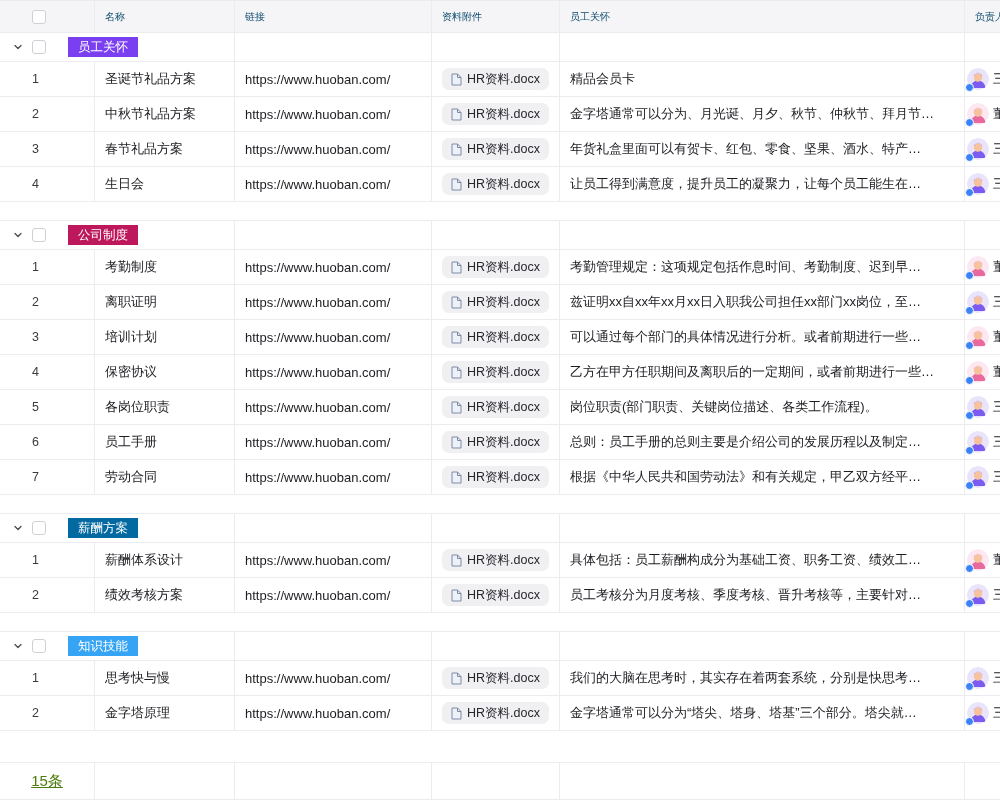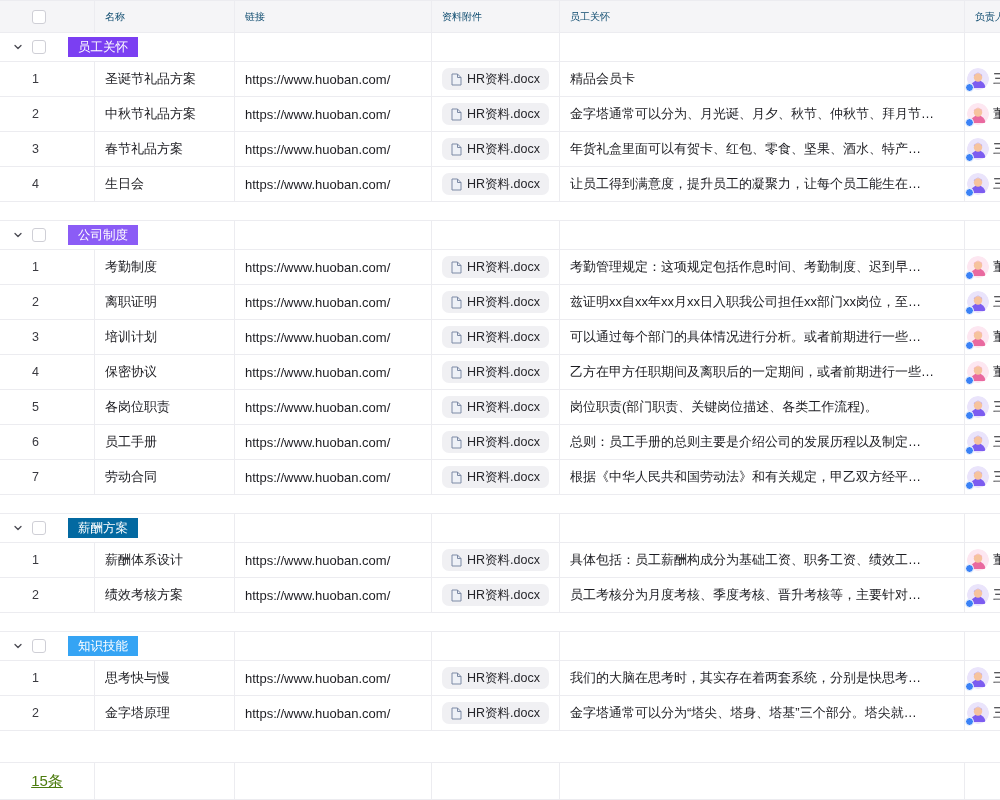--- a/index.html
+++ b/index.html
@@ -216,21 +216,21 @@
       </div>
       <div class="row gap-row"></div>
       <div class="row group-row">
         <div class="cell col-group">
           <span class="chevron">
             <svg width="12" height="12" viewBox="0 0 12 12">
               <path d="M3 4.5 L6 7.5 L9 4.5" fill="none" stroke="#4a4a52" stroke-width="1.3" stroke-linecap="round" stroke-linejoin="round"></path>
             </svg>
           </span>
           <span class="checkbox"></span>
-          <span class="badge" style="background: #8b5cf6;">公司制度</span>
+          <span class="badge" style="background: #be185d;">公司制度</span>
         </div>
         <div class="cell col-link"></div>
         <div class="cell col-attach"></div>
         <div class="cell col-content"></div>
         <div class="cell col-owner"></div>
       </div>
       <div class="row data-row">
         <div class="cell col-check">
           <span class="rownum">1</span>
         </div>

